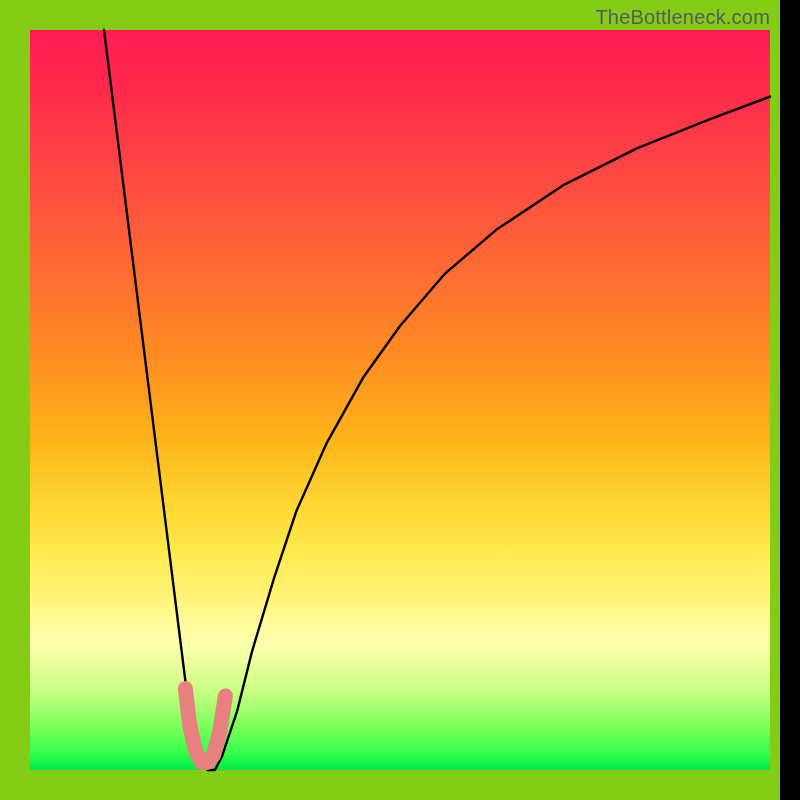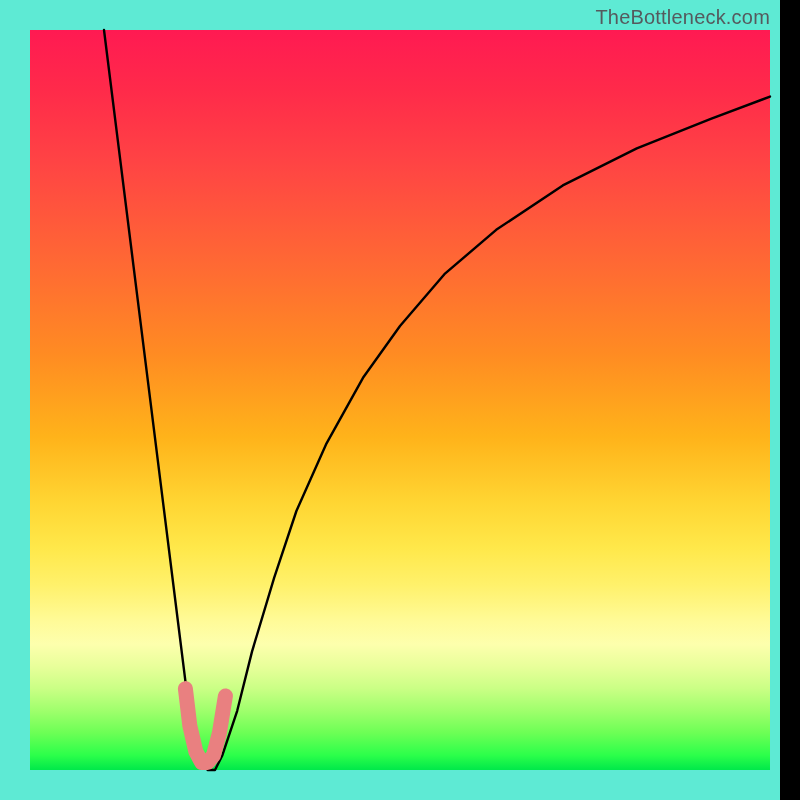--- a/index.html
+++ b/index.html
@@ -9,21 +9,21 @@
     height: 800px;
     overflow: hidden;
     background: #000;
     font-family: Arial, Helvetica, sans-serif;
   }
   .frame {
     position: absolute;
     left: 0; top: 0;
     width: 780px;
     height: 800px;
-    background: #5eead4;
+    background: #84cc16;
   }
   .plot-area {
     position: absolute;
     left: 30px;
     top: 30px;
     width: 740px;
     height: 740px;
     
     background: linear-gradient(to bottom,
       #ff1a52 0%,

